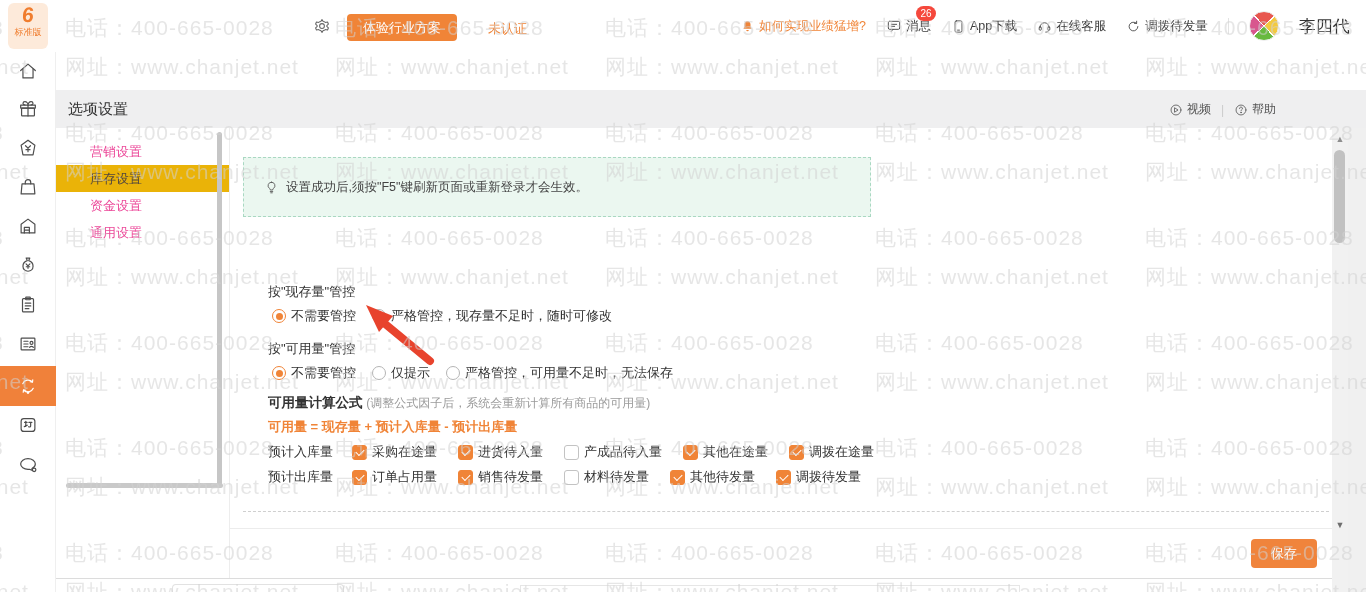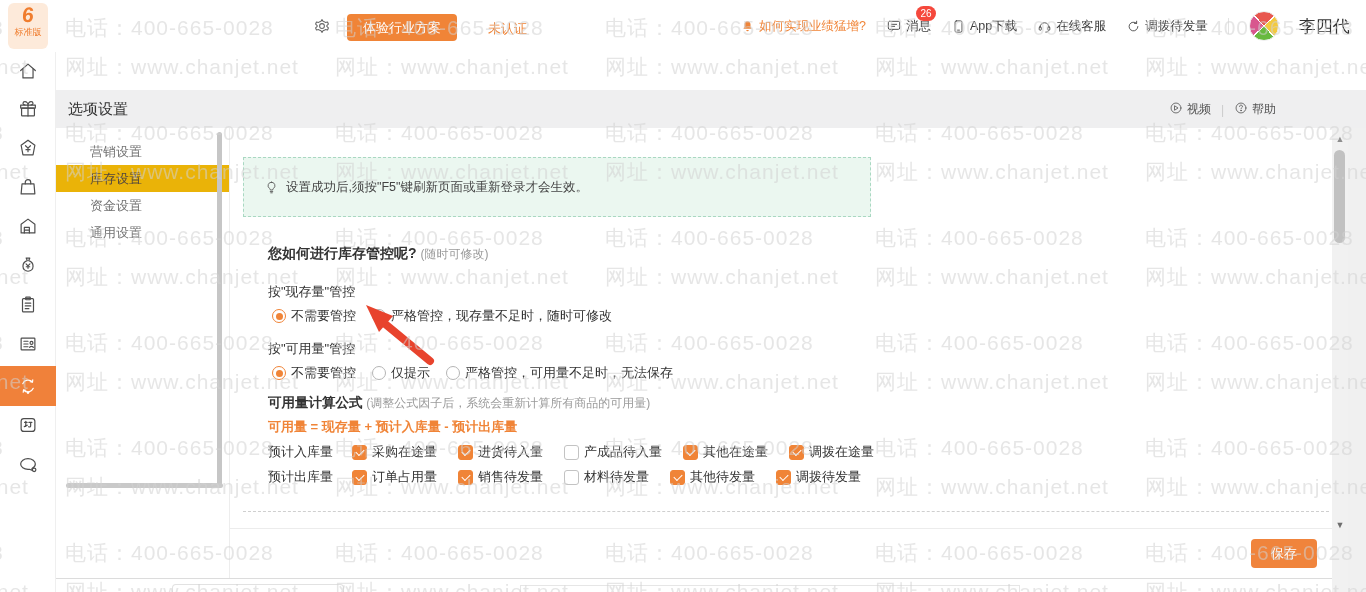--- a/index.html
+++ b/index.html
@@ -37,26 +37,26 @@
   .sidebar { position:absolute; left:0; top:52px; width:56px; height:540px; background:#fff; border-right:1px solid #efefef; z-index:4; }
   .side-ic { position:absolute; left:17px; width:22px; height:22px; color:#4d4d4d; cursor:pointer; }
   .side-active { position:absolute; left:0; top:314px; width:56px; height:40px; background:#f0813a; cursor:pointer; }
   .side-active svg { position:absolute; left:17px; top:9px; color:#fff; }
   svg.lic { width:22px; height:22px; fill:none; stroke:currentColor; stroke-width:1.3; stroke-linecap:round; stroke-linejoin:round; }
 
   
   .titlebar { position:absolute; left:56px; top:90px; width:1310px; height:38px; background:#efeff0; }
   .pg-title { position:absolute; left:12px; top:10px; font-size:15px; color:#333; }
   .title-links { position:absolute; right:90px; top:11px; display:flex; gap:10px; align-items:center; font-size:12px; color:#555; }
-  .tlink { display:flex; gap:4px; cursor:pointer; }
+  .tlink { display:flex; gap:4px; align-items:center; cursor:pointer; }
   .tsep { color:#ccc; }
 
   
   .menu-panel { position:absolute; left:56px; top:128px; width:174px; height:450px; background:#fff; border-right:1px solid #ededed; }
-  .menu-item { position:relative; height:27px; line-height:27px; padding-left:34px; font-size:13px; color:#737373; cursor:pointer; }
+  .menu-item { position:relative; height:27px; line-height:27px; padding-left:34px; font-size:13px; color:#ec4899; cursor:pointer; }
   .menu-item.first { margin-top:10px; }
   .menu-item.active { background:#eab308; color:#53473f; }
   .lbar-v { position:absolute; left:217px; top:132px; width:5px; height:356px; background:#c6c6c6; border-radius:3px; z-index:3; }
   .lbar-h { position:absolute; left:66px; top:483px; width:157px; height:5px; background:#c9c9c9; border-radius:3px; z-index:3; }
 
   .main-panel { position:absolute; left:230px; top:128px; width:1102px; height:400px; background:#fff; }
 
   .notice { position:absolute; left:243px; top:157px; width:628px; height:60px; background:#ebf7f0; border:1px dashed #a9d8c2; display:flex; align-items:center; padding-left:20px; gap:7px; font-size:12.5px; color:#444; }
   .q-title { position:absolute; left:268px; top:245px; font-size:14px; font-weight:bold; color:#333; }
   .q-hint, .f-hint { font-size:12px; font-weight:normal; color:#9a9a9a; }
@@ -276,24 +276,20 @@
   <div class="main-panel"></div>
 
   <div class="notice">
     <svg class="mic" width="15" height="15" viewBox="0 0 24 24" style="color:#555;flex:none">
       <path d="M12 3.5 a5.5 5.5 0 0 1 3 10.1 c-0.7 0.5 -1 1.2 -1 2.4 h-4 c0 -1.2 -0.3 -1.9 -1 -2.4 A5.5 5.5 0 0 1 12 3.5 Z"></path>
       <path d="M10 18.5 H14 M10.8 20.5 H13.2"></path>
     </svg>
     <span>设置成功后,须按"F5"键刷新页面或重新登录才会生效。</span>
   </div>
 
-  <div class="q-title">
-    <span>您如何进行库存管控呢?</span>
-    <span class="q-hint">(随时可修改)</span>
-  </div>
 
   <div class="sec-label" style="top:283px">按"现存量"管控</div>
   <div class="opt-row" style="top:307px">
     <label class="opt">
       <span class="radio on"></span>
       <span class="olabel">不需要管控</span>
     </label>
     <label class="opt">
       <span class="radio"></span>
       <span class="olabel">严格管控，现存量不足时，随时可修改</span>

